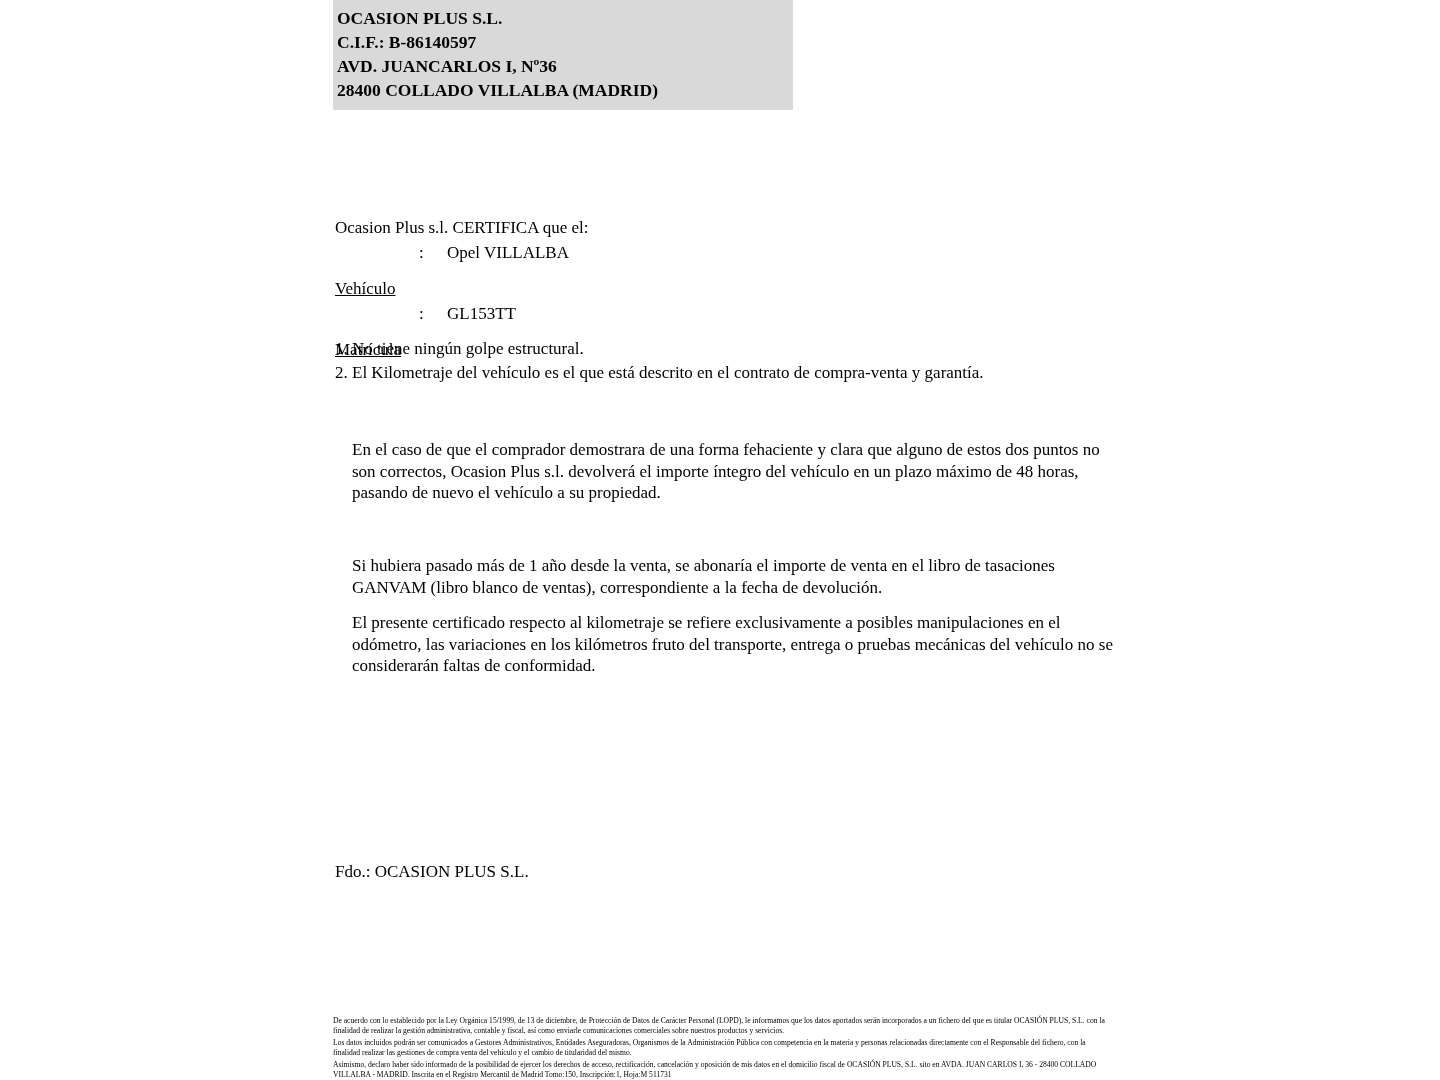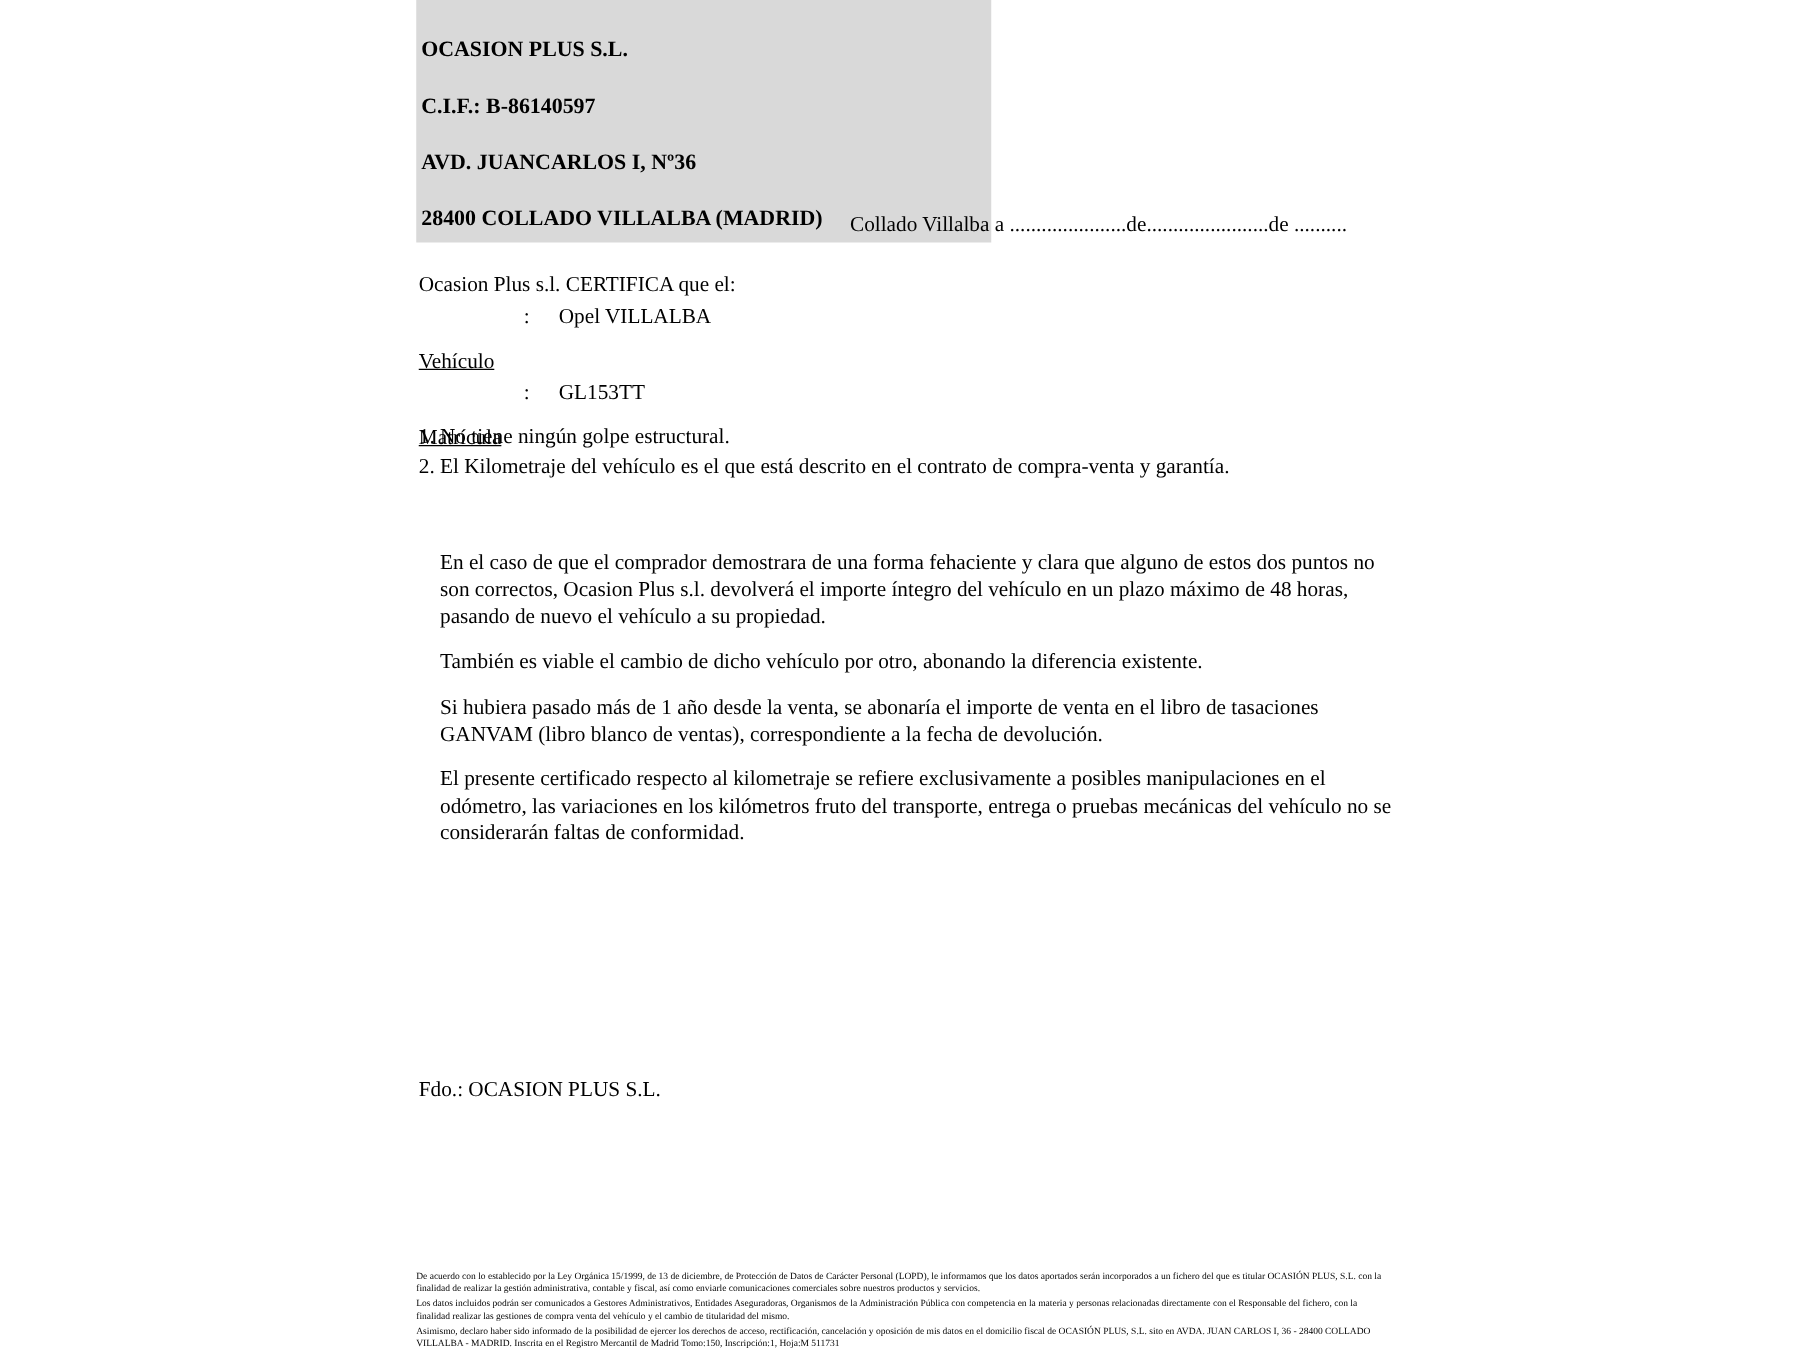--- a/index.html
+++ b/index.html
@@ -29,21 +29,20 @@
     background: #d9d9d9;
     padding: 6px 0 8px 0;
     box-sizing: border-box;
   }
   .header-box .line {
     font-size: 17.5px;
     font-weight: bold;
     line-height: 24px;
     padding-left: 4px;
     white-space: pre;
-    margin-top: 21px;
   }
 
   
   .date-line {
     position: absolute;
     left: 680px;
     top: 170px;
     font-size: 17px;
     white-space: pre;
   }
@@ -128,41 +127,39 @@
 
 <div class="page">
 
   <div class="header-box">
     <div class="line">OCASION PLUS S.L.</div>
     <div class="line">C.I.F.: B-86140597</div>
     <div class="line">AVD. JUANCARLOS I, Nº36</div>
     <div class="line">28400 COLLADO VILLALBA (MADRID)</div>
   </div>
 
-  <div class="date-line">Collado Villalba a ......................de.......................de ..........</div>
 
   <div class="certifica">
     <div class="intro">Ocasion Plus s.l. CERTIFICA que el:</div>
     <div class="kv">
       <span class="k">Vehículo</span>
       <span class="sep">:</span>
       <span>Opel VILLALBA</span>
     </div>
     <div class="kv">
       <span class="k">Matrícula</span>
       <span class="sep">:</span>
       <span>GL153TT</span>
     </div>
   </div>
 
   <div class="point point-1">1. No tiene ningún golpe estructural.</div>
   <div class="point point-2">2. El Kilometraje del vehículo es el que está descrito en el contrato de compra-venta y garantía.</div>
 
   <div class="para para-1">En el caso de que el comprador demostrara de una forma fehaciente y clara que alguno de estos dos puntos no son correctos, Ocasion Plus s.l. devolverá el importe íntegro del vehículo en un plazo máximo de 48 horas, pasando de nuevo el vehículo a su propiedad.</div>
-  <div class="para para-2">También es viable el cambio de dicho vehículo por otro, abonando la diferencia existente.</div>
   <div class="para para-3">Si hubiera pasado más de 1 año desde la venta, se abonaría el importe de venta en el libro de tasaciones GANVAM (libro blanco de ventas), correspondiente a la fecha de devolución.</div>
   <div class="para para-4">El presente certificado respecto al kilometraje se refiere exclusivamente a posibles manipulaciones en el odómetro, las variaciones en los kilómetros fruto del transporte, entrega o pruebas mecánicas del vehículo no se considerarán faltas de conformidad.</div>
 
   <div class="signature">Fdo.: OCASION PLUS S.L.</div>
 
   <div class="legal">
     <p>De acuerdo con lo establecido por la Ley Orgánica 15/1999, de 13 de diciembre, de Protección de Datos de Carácter Personal (LOPD), le informamos que los datos aportados serán incorporados a un fichero del que es titular OCASIÓN PLUS, S.L. con la finalidad de realizar la gestión administrativa, contable y fiscal, así como enviarle comunicaciones comerciales sobre nuestros productos y servicios.</p>
     <p>Los datos incluidos podrán ser comunicados a Gestores Administrativos, Entidades Aseguradoras, Organismos de la Administración Pública con competencia en la materia y personas relacionadas directamente con el Responsable del fichero, con la finalidad realizar las gestiones de compra venta del vehículo y el cambio de titularidad del mismo.</p>
     <p>Asimismo, declaro haber sido informado de la posibilidad de ejercer los derechos de acceso, rectificación, cancelación y oposición de mis datos en el domicilio fiscal de OCASIÓN PLUS, S.L. sito en AVDA. JUAN CARLOS I, 36 - 28400 COLLADO VILLALBA - MADRID. Inscrita en el Registro Mercantil de Madrid Tomo:150, Inscripción:1, Hoja:M 511731</p>
   </div>

